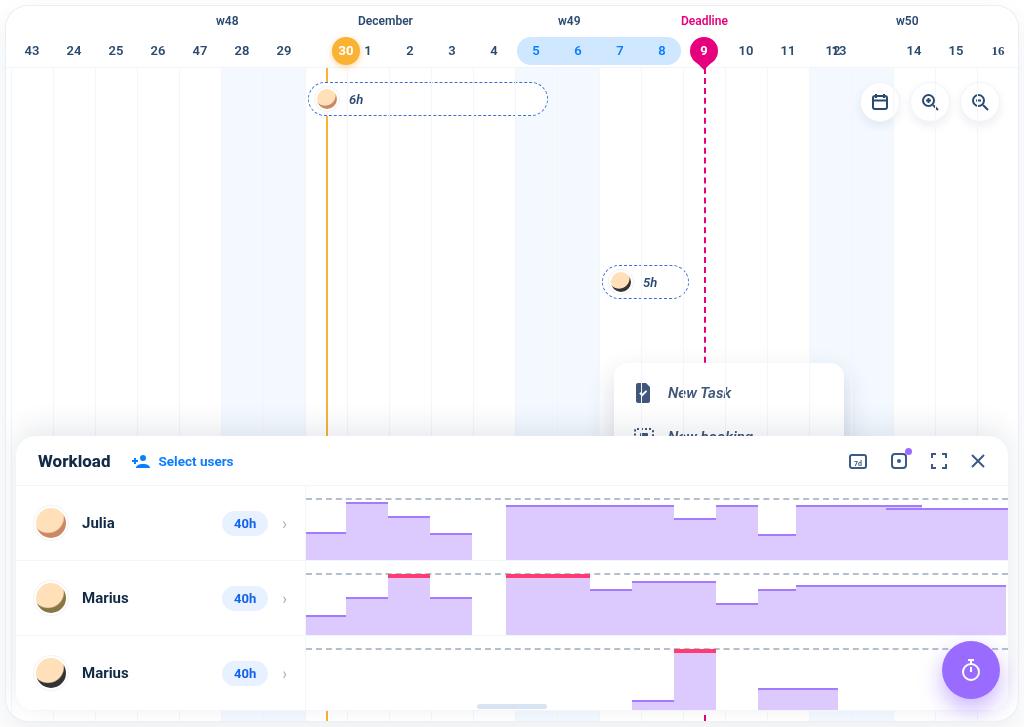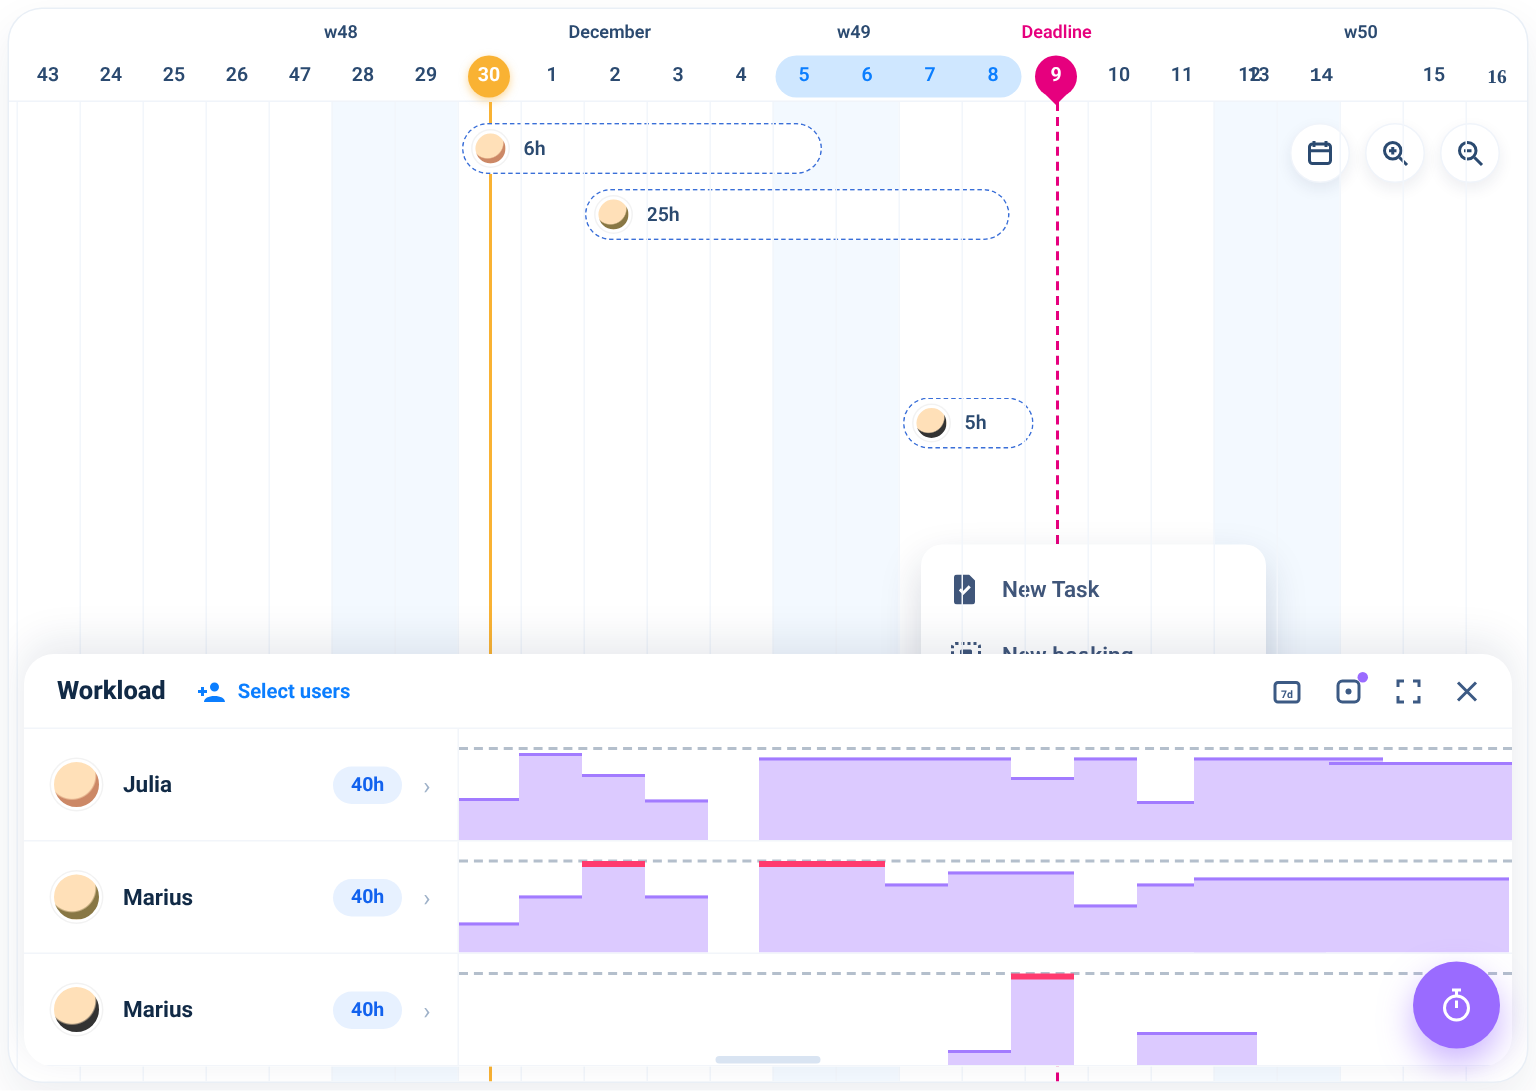--- a/index.html
+++ b/index.html
@@ -76,20 +76,21 @@
     top: 3px;
     width: 28px; height: 28px;
     border-radius: 50%;
     background: var(--orange);
     color: #fff;
     line-height: 28px;
     text-align: center;
     font-weight: 700;
     font-size: 13px;
     box-shadow: 0 2px 6px rgba(249,178,51,.5);
+    margin-left: 20px;
   }
   .deadline-marker {
     position: absolute;
     top: 3px;
     width: 28px;
     text-align: center;
   }
   .deadline-marker .bubble {
     display: block;
     width: 28px; height: 28px;
@@ -105,21 +106,21 @@
     position: absolute;
     left: 50%; transform: translateX(-50%);
     top: 26px;
     border: 7px solid transparent;
     border-top-color: var(--pink);
   }
 
   
   .gantt {
     position: absolute;
-    top: 62px; left: 0; right: 0; bottom: 0;
+    top: 62px; left: 0; right: 0; bottom: 0; font-style: italic;
   }
   .grid-line {
     position: absolute;
     top: 0; bottom: 0;
     width: 1px;
     background: #f2f6fb;
   }
   .band {
     position: absolute;
     top: 0; bottom: 0;
@@ -344,21 +345,21 @@
   }
 </style>
 </head>
 <body>
 
 <div class="app">
 
   <div class="timeline-header">
     <div class="month-row">
       <span style="left:210px">w48</span>
-      <span style="left:373px">December</span>
+      <span style="left:352px">December</span>
       <span style="left:552px">w49</span>
       <span class="deadline" style="left:675px">Deadline</span>
       <span style="left:890px">w50</span>
     </div>
     <div class="days-row" id="days-row">
         <div class="day-highlight" style="left: 511px; width: 164px;"></div>
         <div class="day" style="left: 5px;">43</div>
         <div class="day" style="left: 47px;">24</div>
         <div class="day" style="left: 89px;">25</div>
         <div class="day" style="left: 131px;">26</div>
@@ -374,40 +375,36 @@
         <div class="day in-highlight" style="left: 551px;">6</div>
         <div class="day in-highlight" style="left: 593px;">7</div>
         <div class="day in-highlight" style="left: 635px;">8</div>
         <div class="deadline-marker" style="left: 684px;">
           <span class="bubble">9</span>
         </div>
         <div class="day" style="left: 719px;">10</div>
         <div class="day" style="left: 761px;">11</div>
         <div class="day" style="left: 806px;">12</div>
         <div class="day" style="left: 812px;">13</div>
-        <div class="day" style="left: 854px; font-family: Liberation Mono, monospace;">14</div>
+        <div class="day" style="left: 887px;">14</div>
         <div class="day" style="left: 929px;">15</div>
         <div class="day" style="left: 971px; font-family: Liberation Serif, serif;">16</div>
       </div>
   </div>
 
   <div class="gantt" id="gantt">
       <div class="band" style="left: 803px; width: 84px;"></div>
       <div class="deadline-line" style="left: 698px;"></div>
       <div class="today-line" style="left: 320px;"></div>
       <div class="band" style="left: 509px; width: 84px;"></div>
       <div class="band" style="left: 215px; width: 84px;"></div>
 
     <div class="task" style="left:302px; top:14px; width:240px">
       <span class="avatar av-julia"></span>
       <span>6h</span>
-    </div>
-    <div class="task" style="left:384px; top:58px; width:283px">
-      <span class="avatar av-julian"></span>
-      <span>25h</span>
     </div>
     <div class="task" style="left:596px; top:197px; width:87px">
       <span class="avatar av-marius"></span>
       <span>5h</span>
     </div>
 
 
     <div class="context-card" style="left:608px; top:295px;">
       <div class="context-item">
         <span class="ci-icon">

